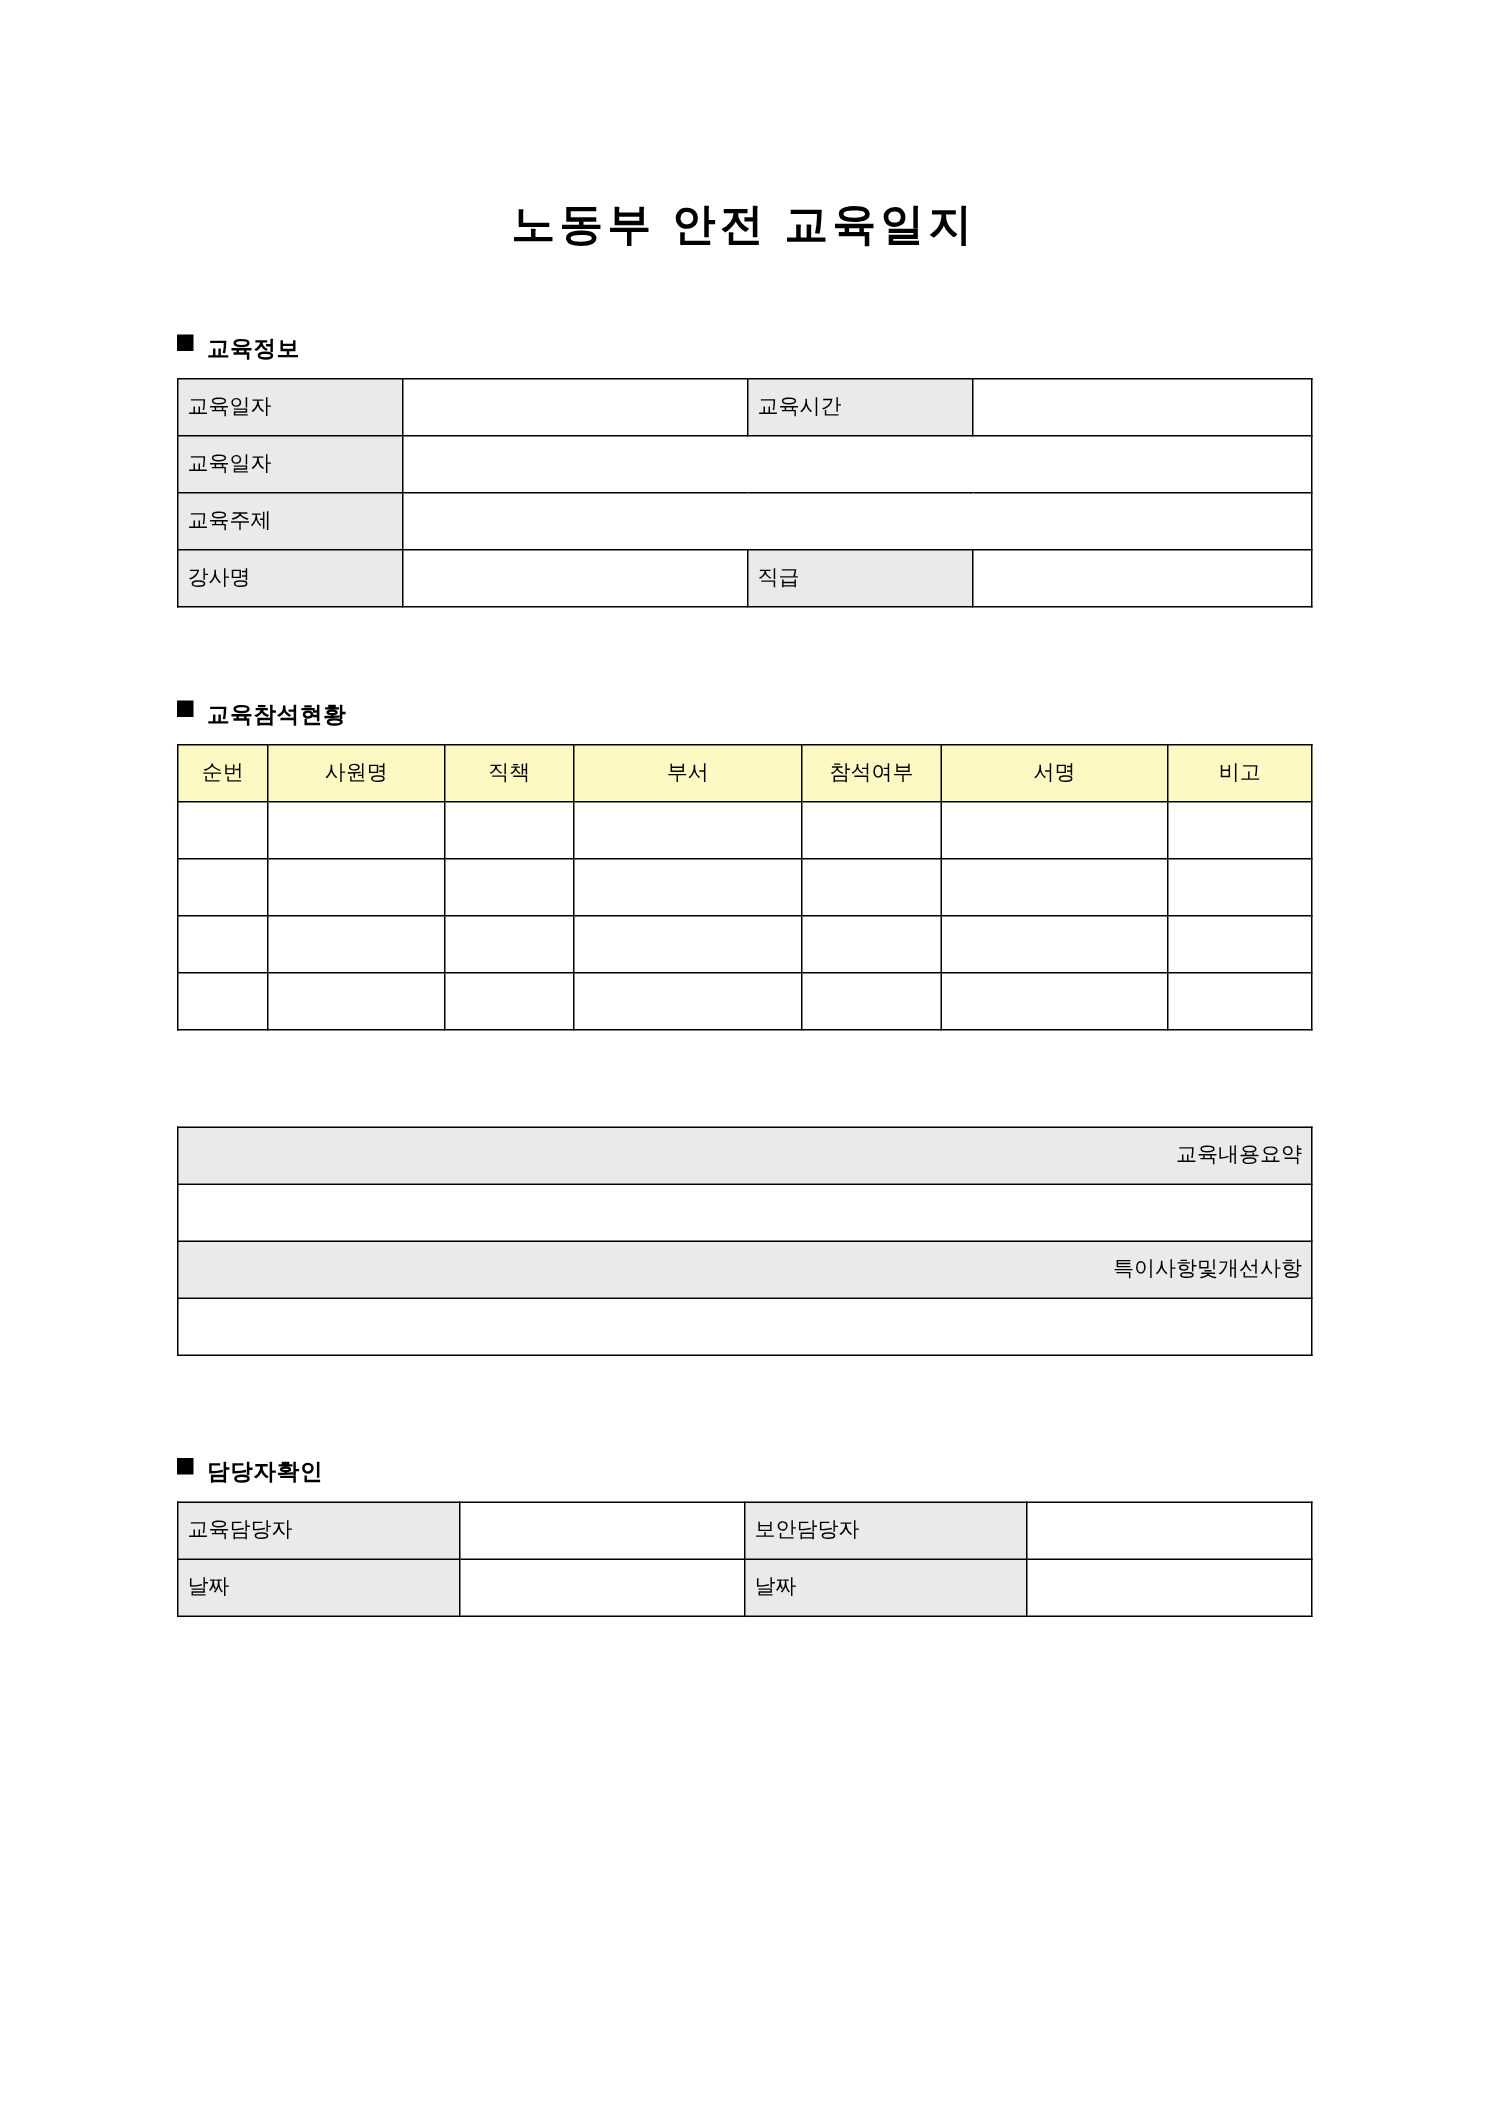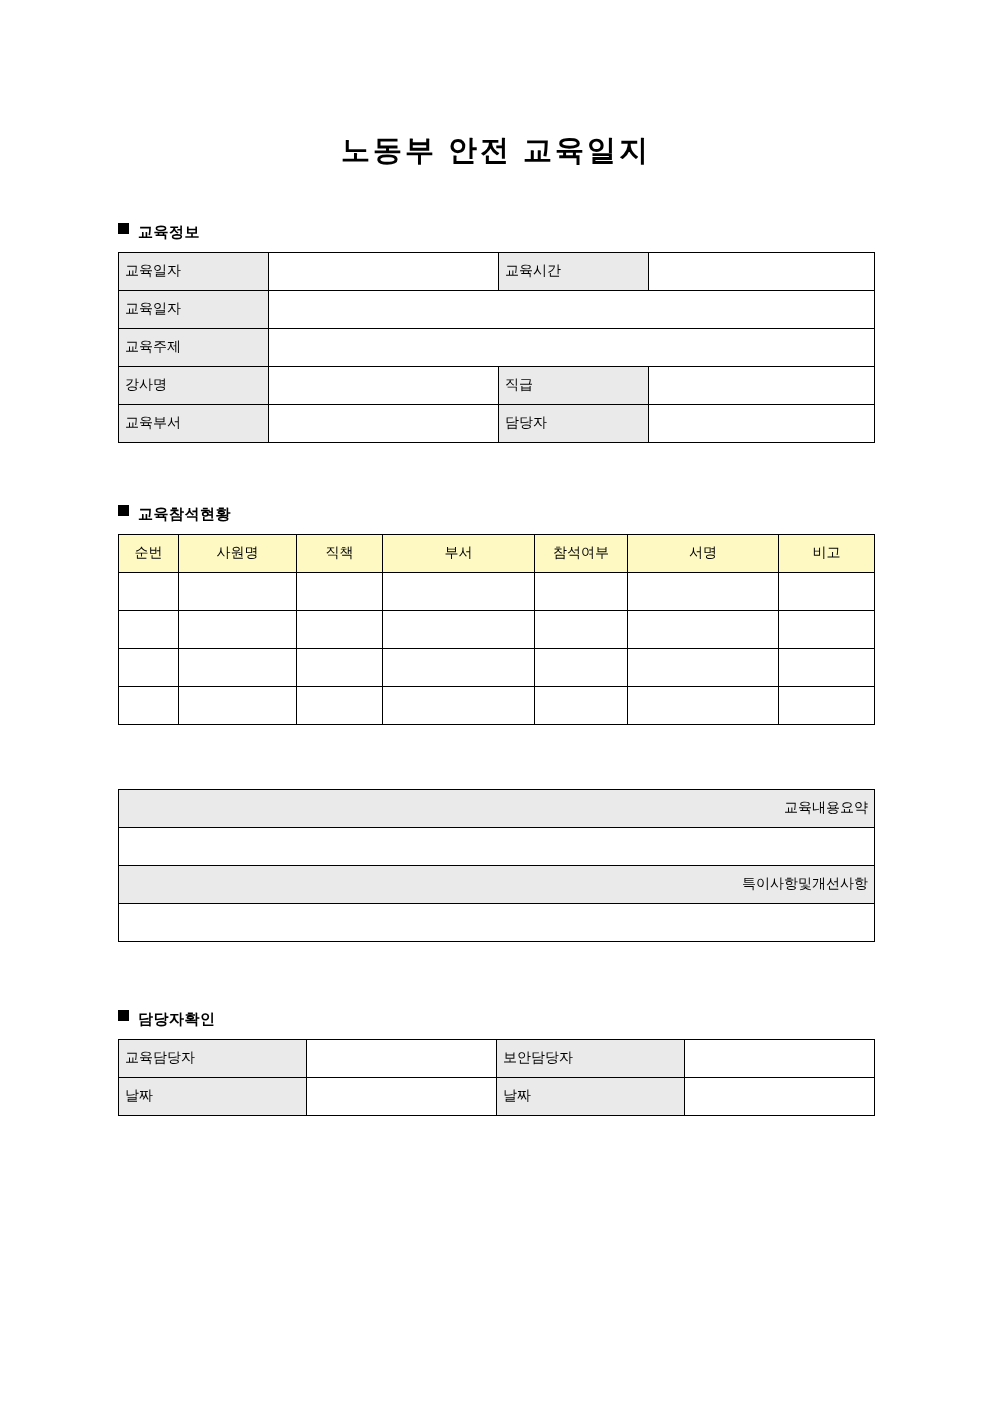--- a/index.html
+++ b/index.html
@@ -128,26 +128,20 @@
         <tr>
           <td class="label">교육주제</td>
           <td class="value" colspan="3"></td>
         </tr>
         <tr>
           <td class="label">강사명</td>
           <td class="value"></td>
           <td class="label">직급</td>
           <td class="value"></td>
         </tr>
-        <tr>
-          <td class="label">교육부서</td>
-          <td class="value"></td>
-          <td class="label">담당자</td>
-          <td class="value"></td>
-        </tr>
       </tbody>
     </table>
   </div>
 
   <div class="gap-1"></div>
 
   <div class="section">
     <div class="section-heading">
       <span class="bullet"></span>
       <span>교육참석현황</span>

